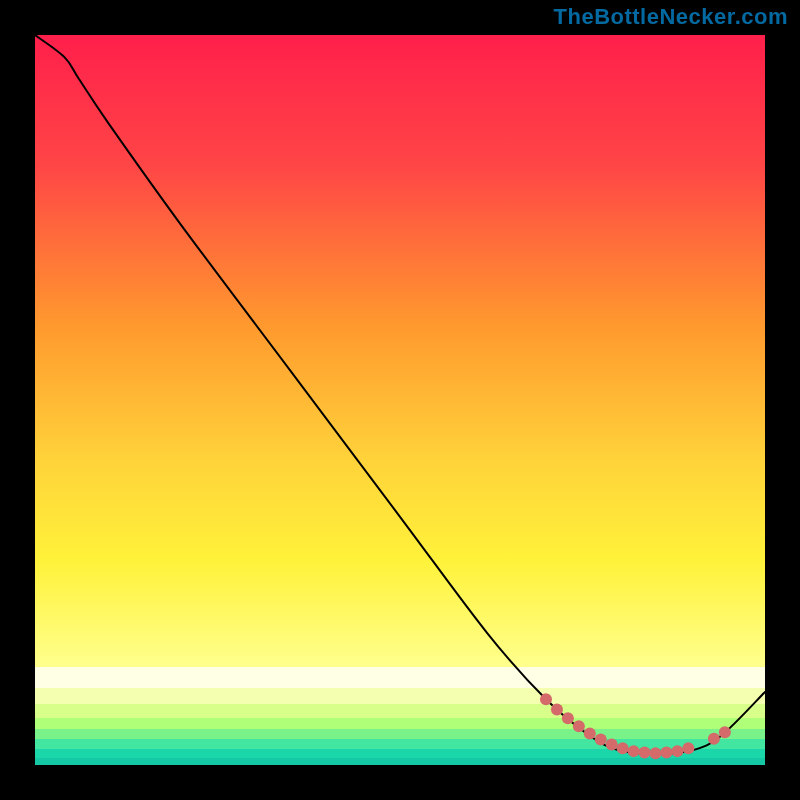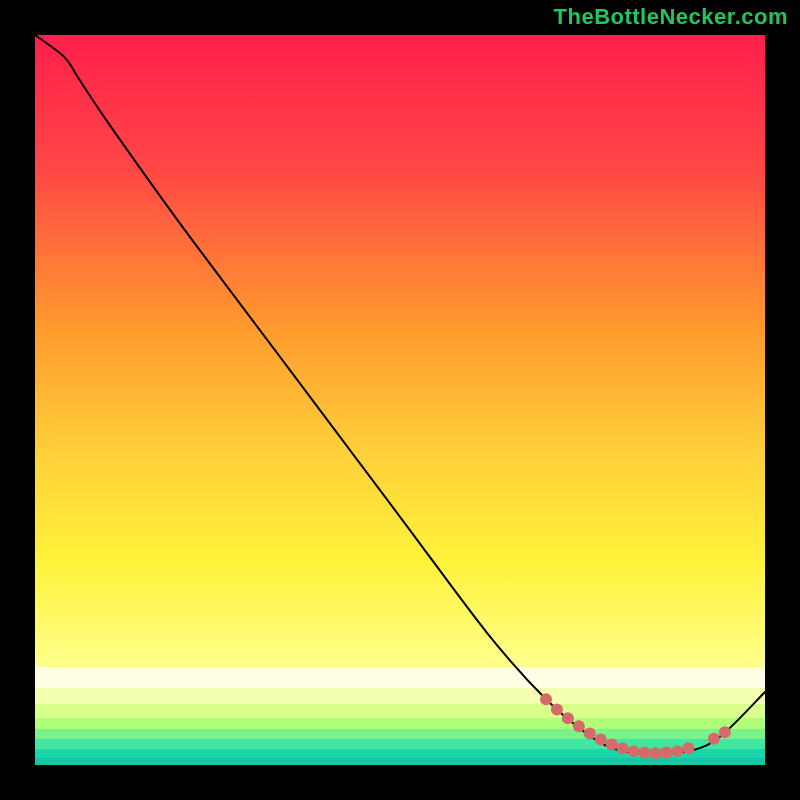--- a/index.html
+++ b/index.html
@@ -14,21 +14,21 @@
   .stage {
     position: relative;
     width: 800px;
     height: 800px;
     background: #000;
   }
   .watermark {
     position: absolute;
     top: 4px;
     right: 12px;
-    color: #22c55e;
+    color: #0369a1;
     font-size: 22px;
     font-weight: 600;
     letter-spacing: 0.5px;
     user-select: none;
   }
   .plot {
     position: absolute;
     left: 35px;
     top: 35px;
     width: 730px;

